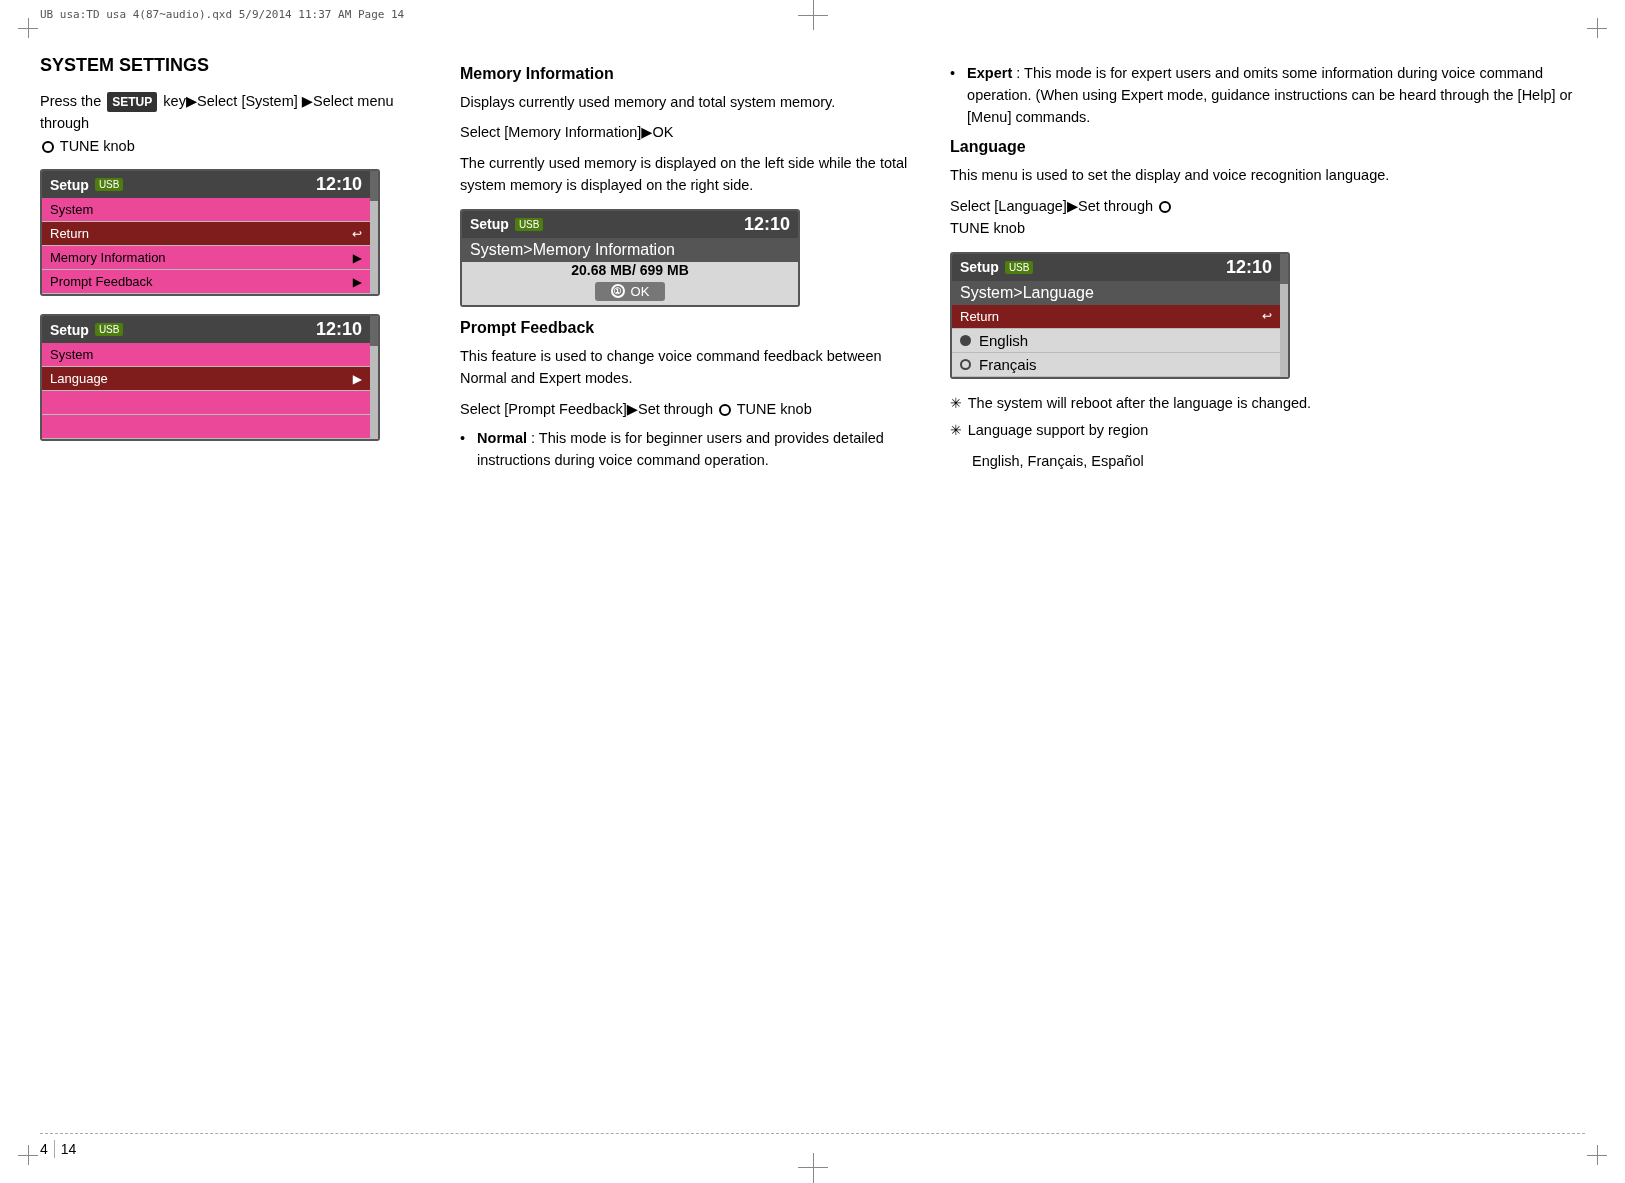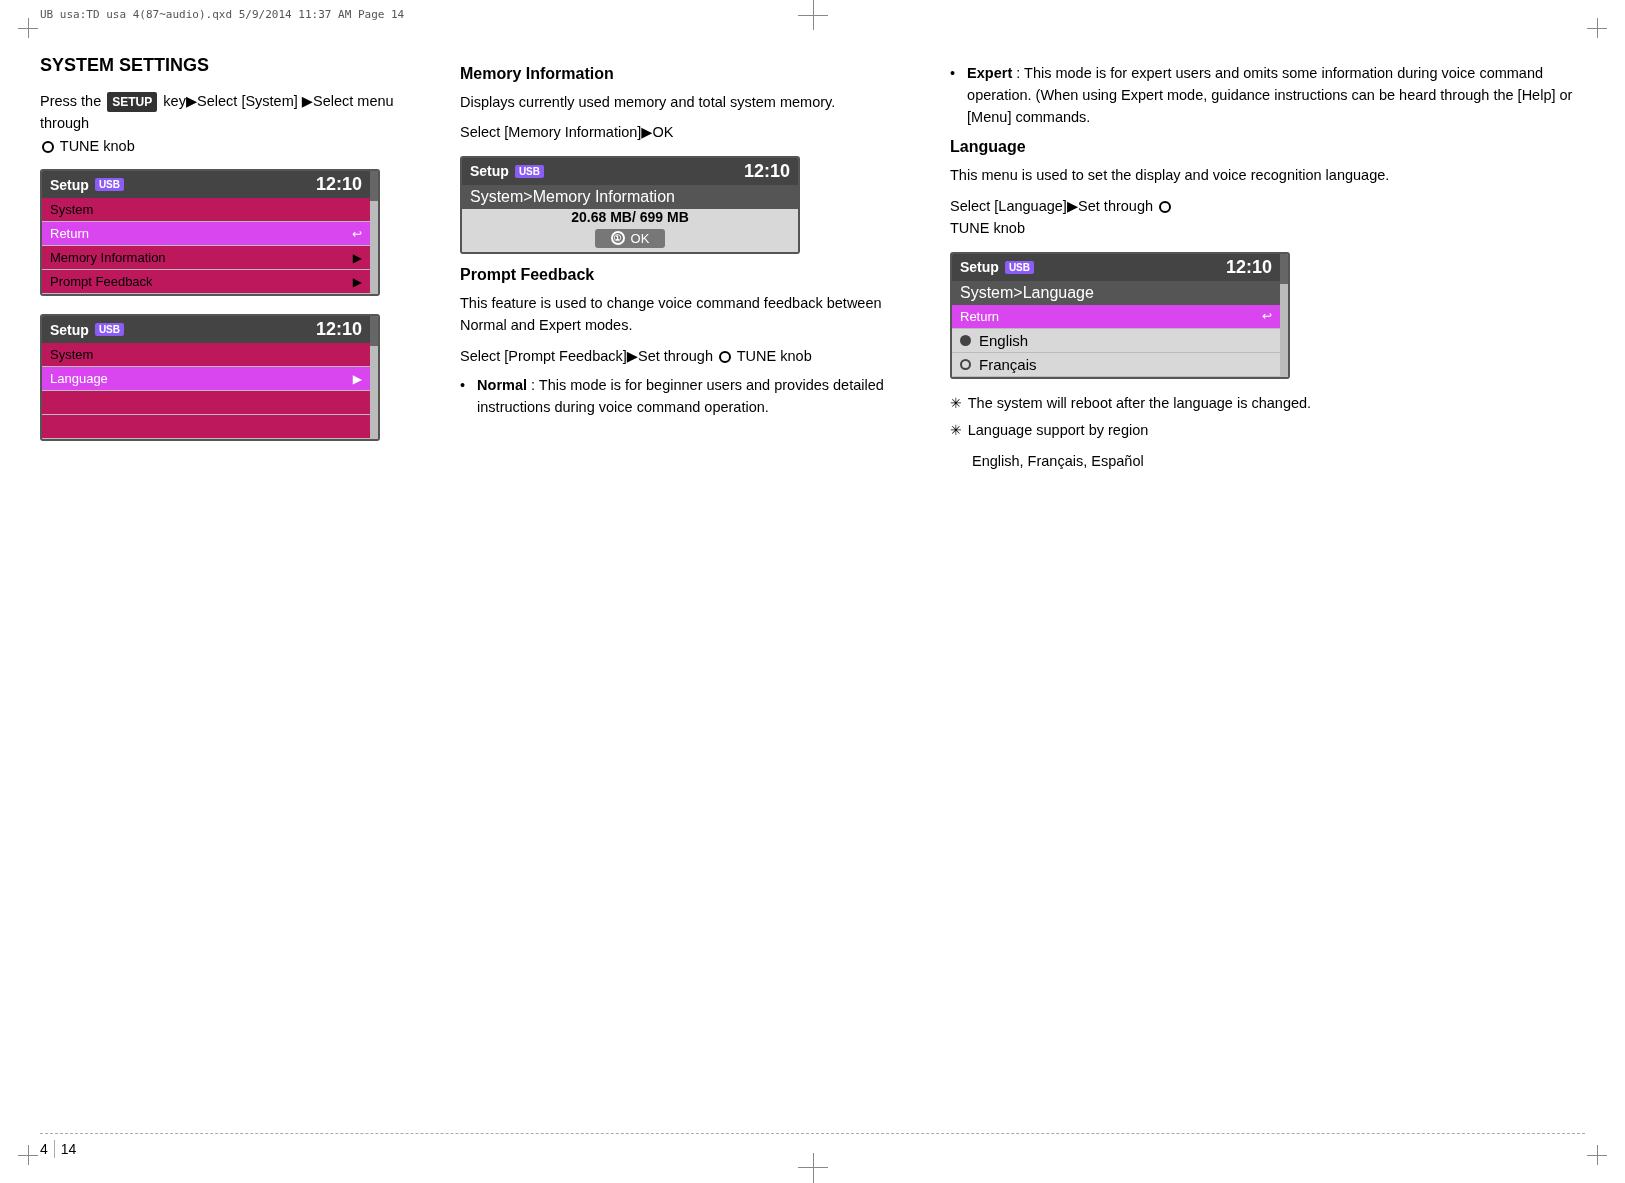--- a/index.html
+++ b/index.html
@@ -188,47 +188,47 @@
     .screen-header .left-part {
       display: flex;
       align-items: center;
       gap: 6px;
     }
     .screen-header .setup-text {
       font-size: 14px;
       font-weight: bold;
     }
     .usb-badge {
-      background: #8b5cf6;
+      background: #4d7c0f;
       color: #fff;
       font-size: 10px;
-      font-weight: bold;
+      font-weight: normal;
       padding: 1px 4px;
       border-radius: 2px;
     }
     .screen-time {
       font-size: 18px;
       font-weight: bold;
       color: #fff;
     }
     .screen-body {
       background: #d8d8d8;
       padding: 0;
     }
     .screen-row {
       display: flex;
       align-items: center;
       justify-content: space-between;
       padding: 4px 8px;
       border-bottom: 1px solid #bbb;
       font-size: 13px;
-      background: #be185d;
+      background: #ec4899;
     }
     .screen-row.highlighted {
-      background: #d946ef;
+      background: #7f1d1d;
       color: #fff;
     }
     .screen-row .arrow {
       font-size: 12px;
     }
     .screen-row .return-icon {
       font-size: 12px;
     }
     .screen-subheader {
       background: #555;
@@ -477,20 +477,21 @@
         </div>
       </div>
     </div>
 
     <div class="col-mid">
       <div class="subsection-heading">Memory Information</div>
       <p class="body-text">Displays currently used memory and total system memory.</p>
       <p class="body-text">
         <span>Select [Memory Information]</span><span>▶</span><span>OK</span>
       </p>
+      <p class="body-text">The  currently  used  memory  is  displayed on the left side while the total system  memory  is  displayed  on  the right side.</p>
 
       <div class="screen">
         <div class="screen-header">
           <div class="left-part">
             <span class="setup-text">Setup</span>
             <span class="usb-badge">USB</span>
           </div>
           <span class="screen-time">12:10</span>
         </div>
         <div class="screen-subheader">System&gt;Memory Information</div>

